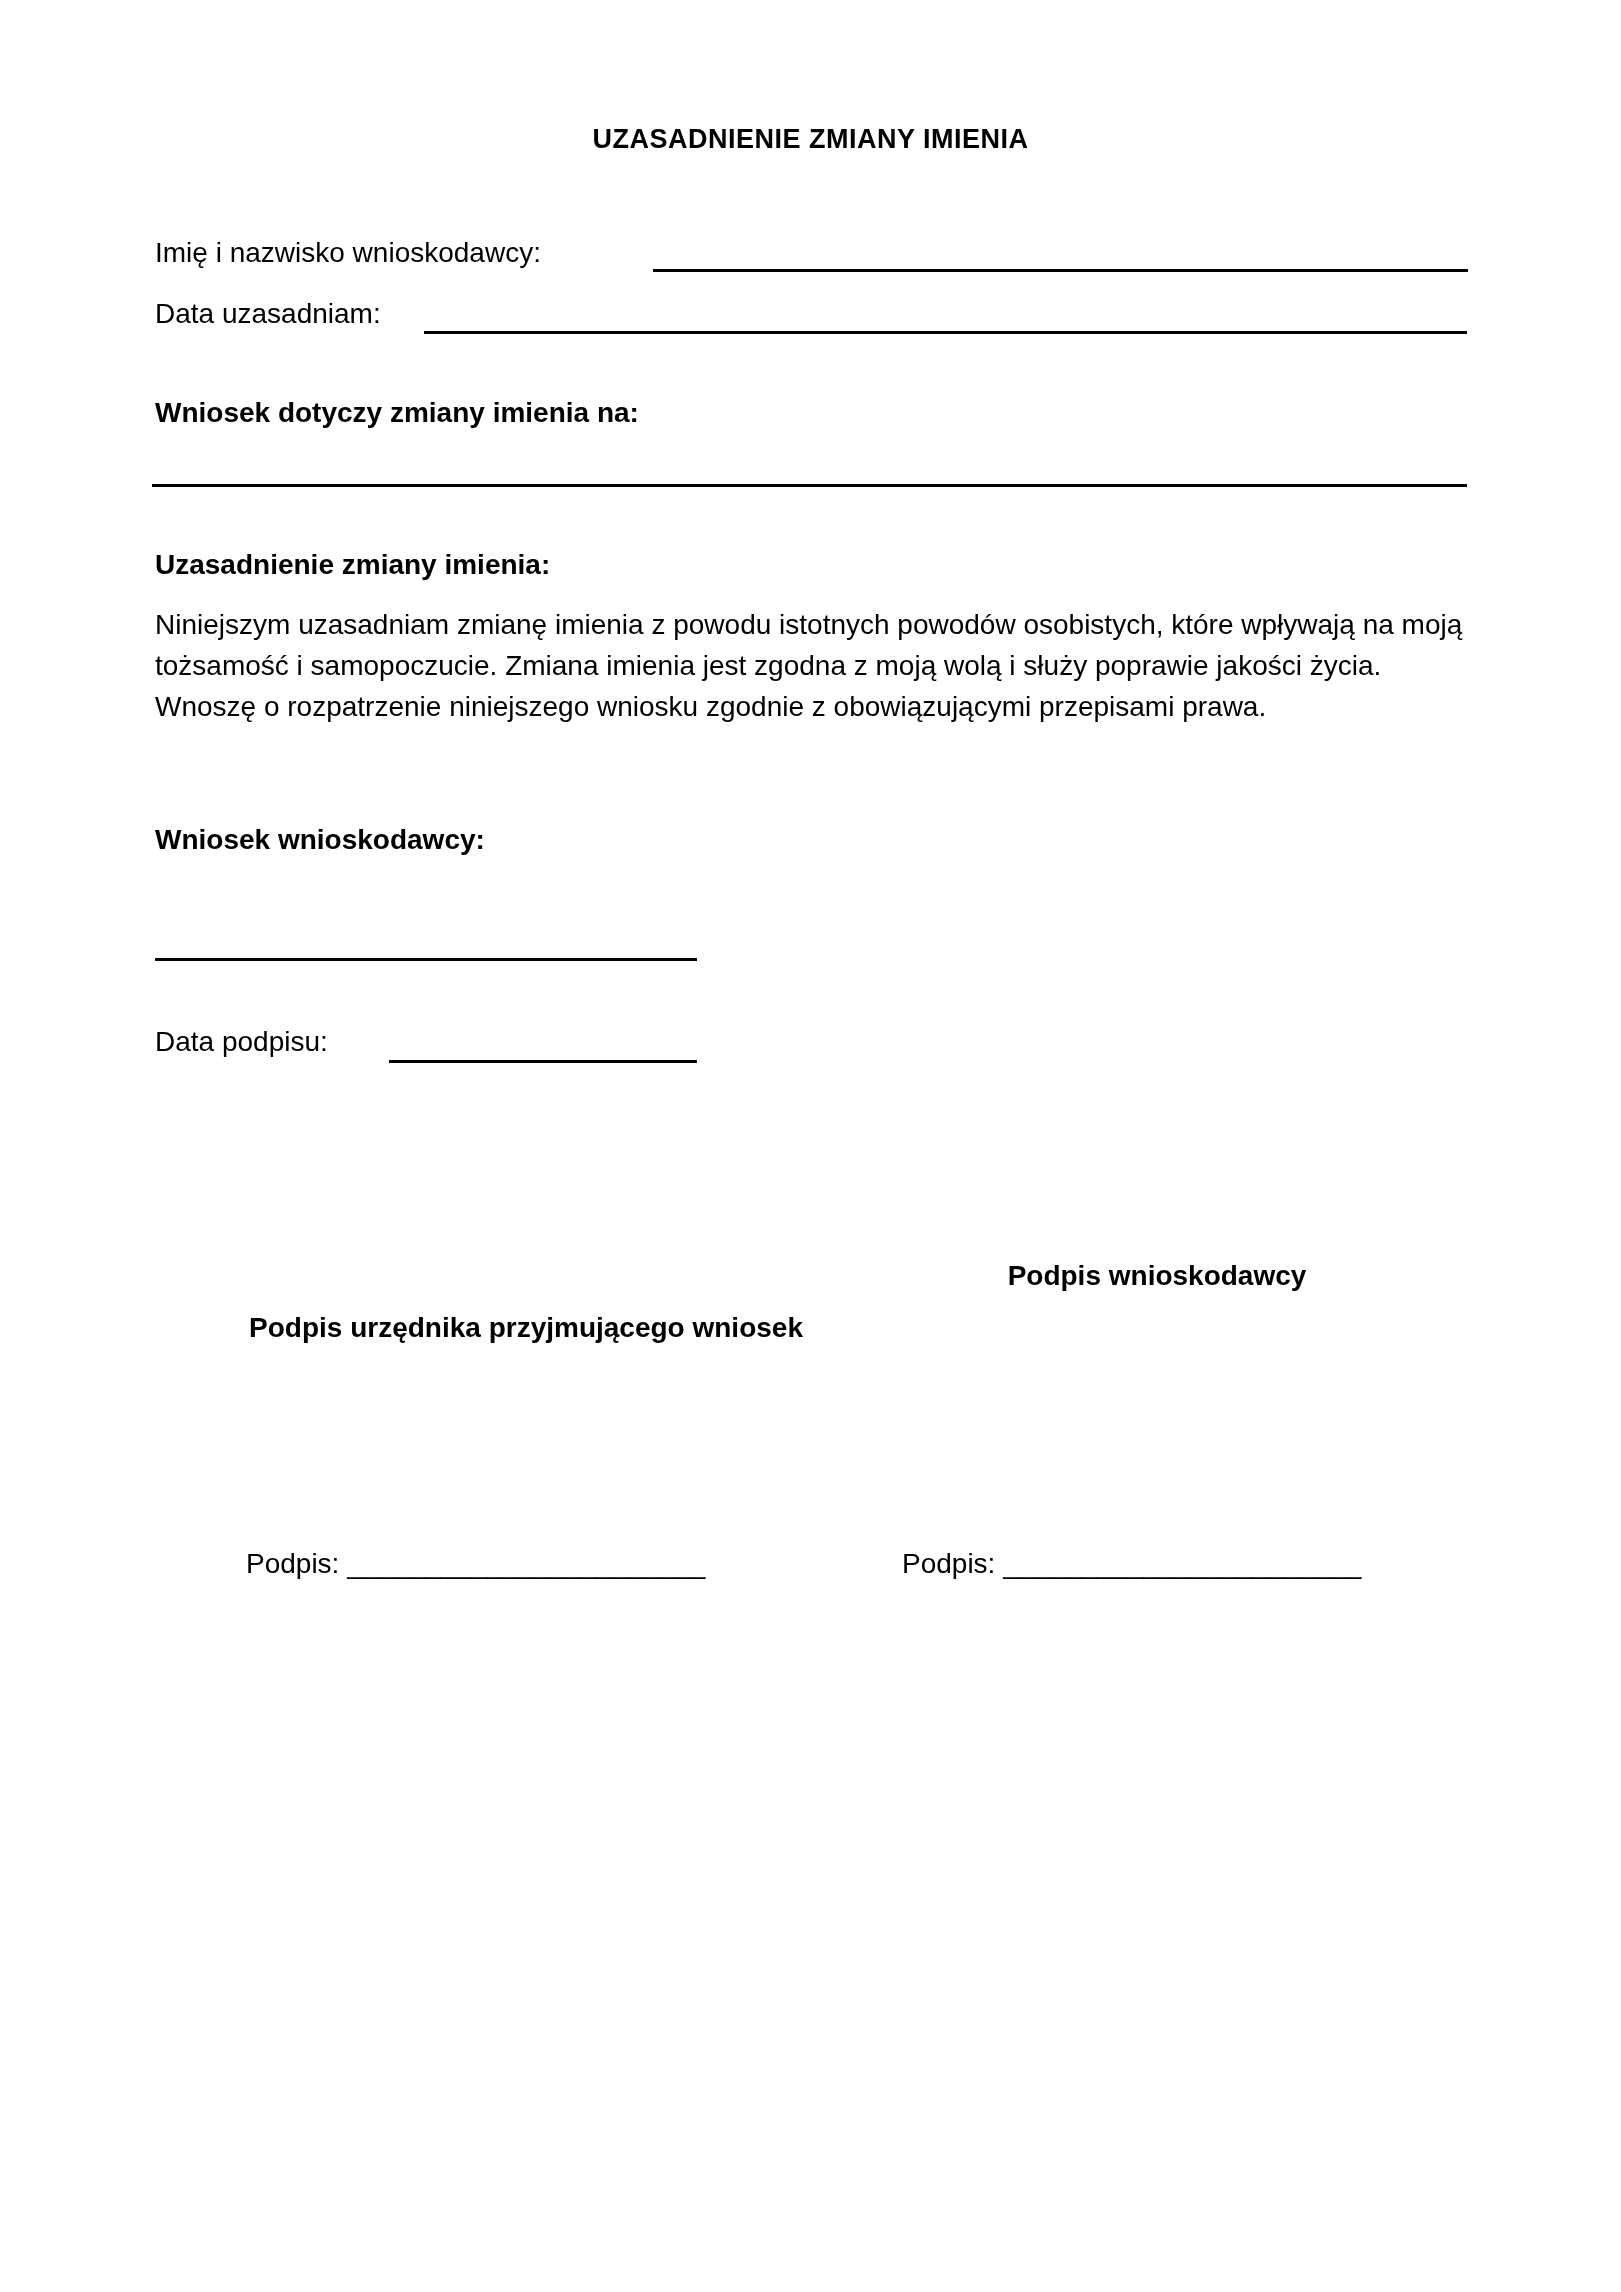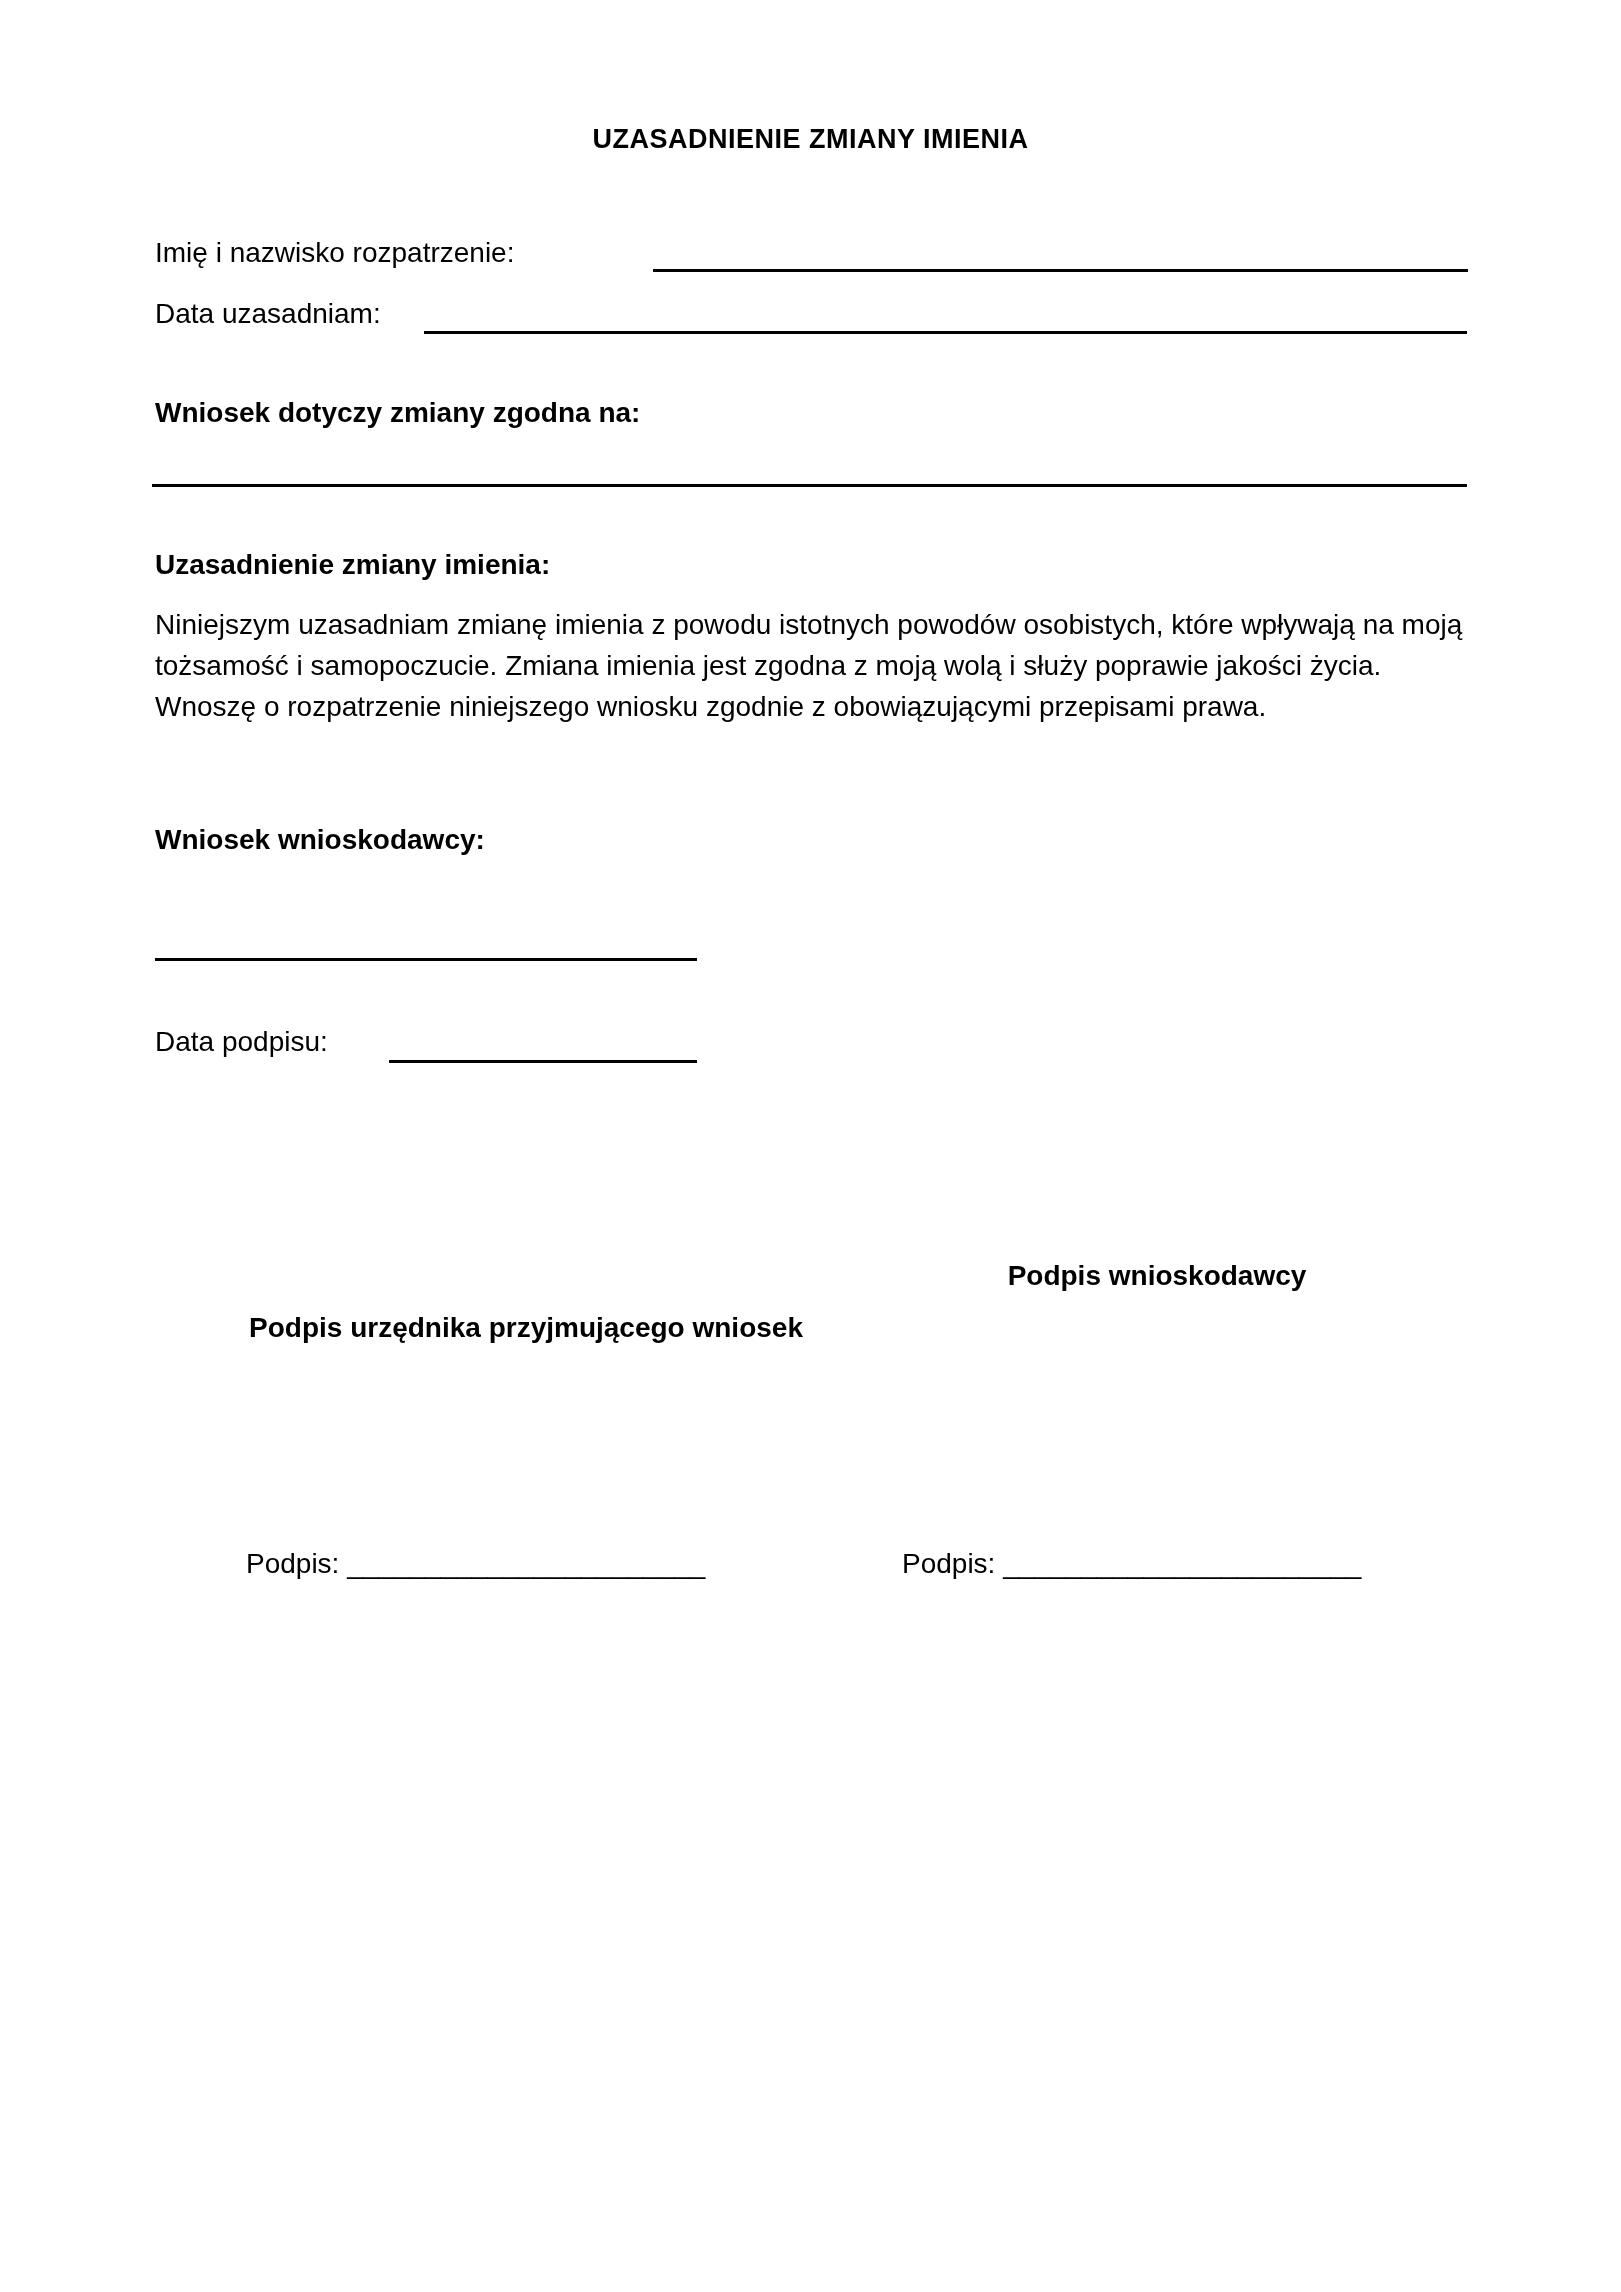--- a/index.html
+++ b/index.html
@@ -48,27 +48,27 @@
     white-space: nowrap;
   }
 </style>
 </head>
 <body>
 
 <div class="page">
 
   <div class="abs doc-title">UZASADNIENIE ZMIANY IMIENIA</div>
 
-  <div class="abs" style="left:155px; top:236px;">Imię i nazwisko rozpatrzenie:</div>
+  <div class="abs" style="left:155px; top:236px;">Imię i nazwisko wnioskodawcy:</div>
   <div class="abs fill-line" style="left:653px; top:269px; width:815px;"></div>
 
   <div class="abs" style="left:155px; top:297px;">Data uzasadniam:</div>
   <div class="abs fill-line" style="left:424px; top:331px; width:1043px;"></div>
 
-  <div class="abs bold" style="left:155px; top:396px;">Wniosek dotyczy zmiany zgodna na:</div>
+  <div class="abs bold" style="left:155px; top:396px;">Wniosek dotyczy zmiany imienia na:</div>
   <div class="abs fill-line" style="left:152px; top:484px; width:1315px;"></div>
 
   <div class="abs bold" style="left:155px; top:548px;">Uzasadnienie zmiany imienia:</div>
   <div class="abs para">Niniejszym uzasadniam zmianę imienia z powodu istotnych powodów osobistych, które wpływają na moją tożsamość i samopoczucie. Zmiana imienia jest zgodna z moją wolą i służy poprawie jakości życia. Wnoszę o rozpatrzenie niniejszego wniosku zgodnie z obowiązującymi przepisami prawa.</div>
 
   <div class="abs bold" style="left:155px; top:823px;">Wniosek wnioskodawcy:</div>
   <div class="abs fill-line" style="left:155px; top:958px; width:542px;"></div>
 
   <div class="abs" style="left:155px; top:1025px;">Data podpisu:</div>
   <div class="abs fill-line" style="left:389px; top:1060px; width:308px;"></div>

